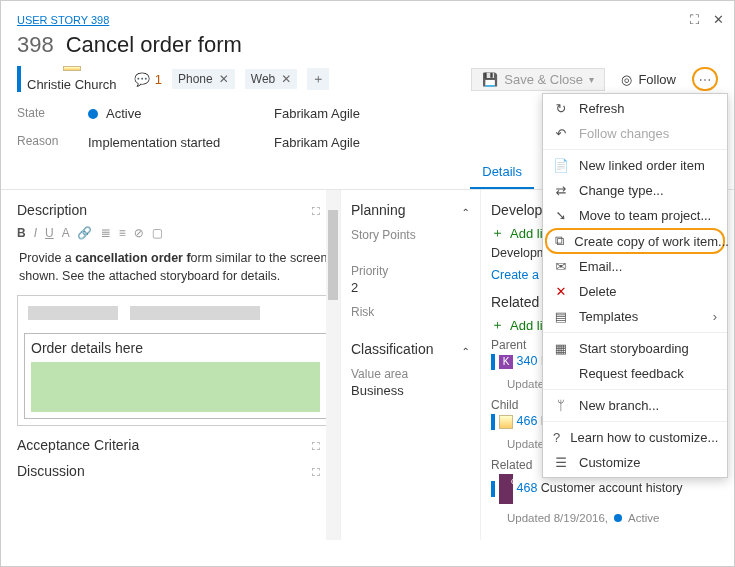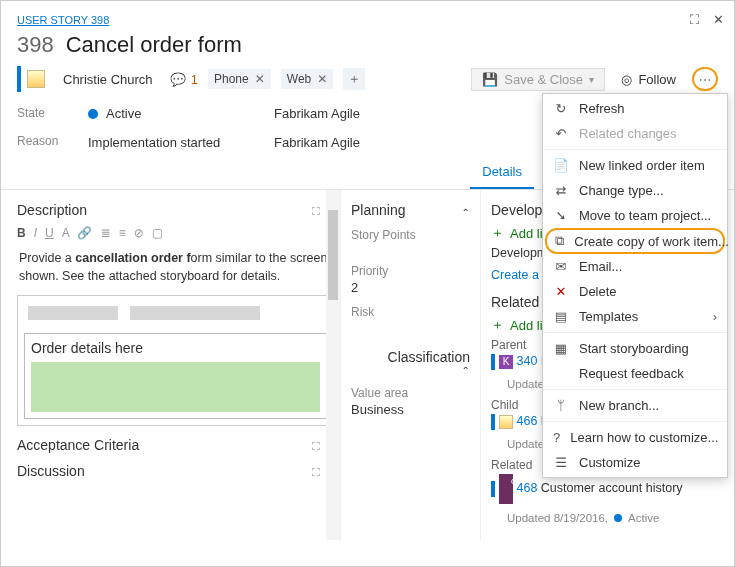--- a/index.html
+++ b/index.html
@@ -5,21 +5,21 @@
   * { box-sizing: border-box; font-family: "Segoe UI", Arial, sans-serif; }
   body { margin:0; padding:0; background:#fff; width:735px; height:567px; overflow:hidden; font-size:13px; color:#333; position:relative; }
   .frame { border:1px solid #ccc; width:735px; height:567px; position:relative; background:#fff;}
   .topbar { display:flex; align-items:center; justify-content:space-between; padding:11px 10px 0 16px;}
   .breadcrumb { color:#0078d4; font-size:11px; text-decoration:underline;}
   .win-controls { display:flex; gap:14px; font-size:13px; color:#555;}
   .title-row { display:flex; align-items:center; gap:12px; padding:4px 16px 8px 16px;}
   .wid { font-size:22px; color:#666;}
   .wtitle { font-size:22px; color:#222; font-weight:400;}
   .metarow { display:flex; align-items:center; gap:10px; padding:0 16px 6px 16px; flex-wrap:wrap;}
-  .assignee { display:flex; align-items:center; gap:18px; border-left:4px solid #0078d4; padding-left:6px; height:26px;}
+  .assignee { display:flex; align-items:center; gap:6px; border-left:4px solid #0078d4; padding-left:6px; height:26px;flex-direction:column;}
   .avatar-box { width:18px; height:18px; background:linear-gradient(#ffc,#fc6); border:1px solid #cb8;}
   .comments { display:flex; align-items:center; gap:4px; color:#bb5500; margin-left:8px;}
   .tag { background:#eef3f8; padding:3px 6px; border-radius:1px; display:flex; align-items:center; gap:6px; font-size:12px; color:#444;}
   .tag-x { color:#666; cursor:pointer;}
   .tag-add { background:#eef3f8; width:22px; height:22px; display:flex; align-items:center; justify-content:center; color:#666;}
   .spacer { flex:1;}
   .save-btn { background:#f3f3f3; border:1px solid #ddd; color:#999; padding:3px 10px; display:flex; align-items:center; gap:6px; font-size:13px;}
   .follow { display:flex; align-items:center; gap:6px; color:#333; padding:3px 6px;}
   .more-btn { width:26px; height:24px; border:2px solid #f39c12; border-radius:12px; display:flex; align-items:center; justify-content:center; color:#666; background:#fff; }
   .fields { display:flex; padding:8px 16px 0 16px; gap:16px;}
@@ -192,21 +192,21 @@
 
   <div class="col-mid">
     <div class="sec-head">
       <span>Planning</span>
       <span class="chev">⌃</span>
     </div>
     <div class="small-label">Story Points</div>
     <div class="small-label" style="margin-top:22px;">Priority</div>
     <div class="mid-val">2</div>
     <div class="small-label">Risk</div>
-    <div class="sec-head" style="margin-top:30px;flex-direction:column;">
+    <div class="sec-head" style="margin-top:22px;">
       <span>Classification</span>
       <span class="chev">⌃</span>
     </div>
     <div class="small-label">Value area</div>
     <div class="mid-val">Business</div>
   </div>
 
   <div class="col-right">
     <div class="sec-head">
           <span>Developm</span>
@@ -262,21 +262,21 @@
   </div>
 </div>
 
 <div class="ctx">
   <div class="ctx-item">
         <span class="ctx-ico">↻</span>
         <span>Refresh</span>
       </div>
   <div class="ctx-item disabled">
         <span class="ctx-ico">↶</span>
-        <span>Related changes</span>
+        <span>Follow changes</span>
       </div>
   <div class="ctx-sep"></div>
   <div class="ctx-item">
         <span class="ctx-ico">📄</span>
         <span>New linked order item</span>
       </div>
   <div class="ctx-item">
         <span class="ctx-ico">⇄</span>
         <span>Change type...</span>
       </div>

